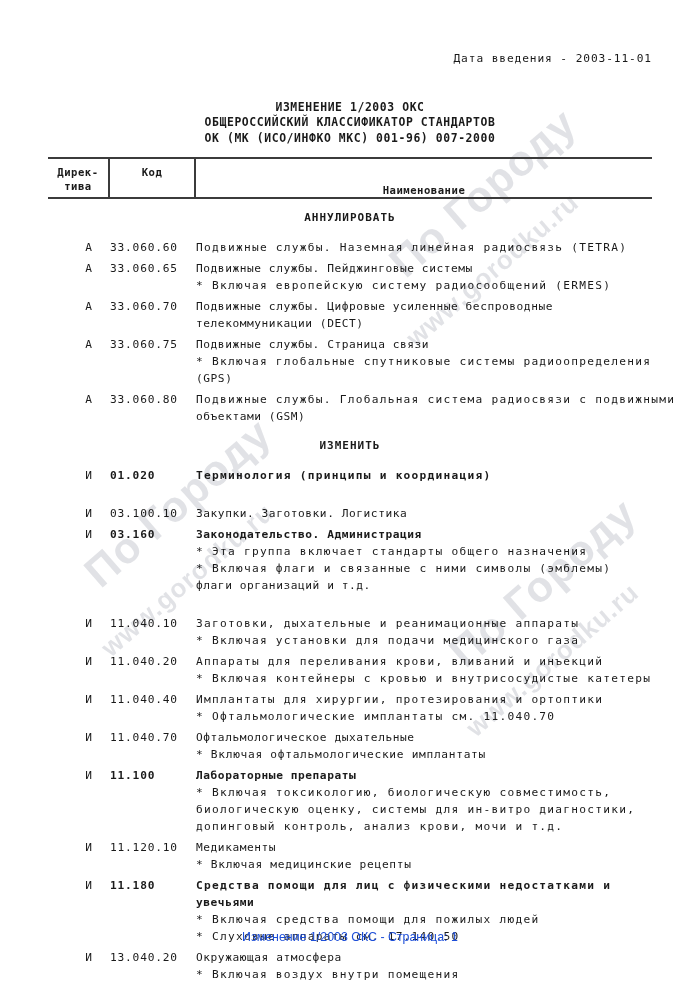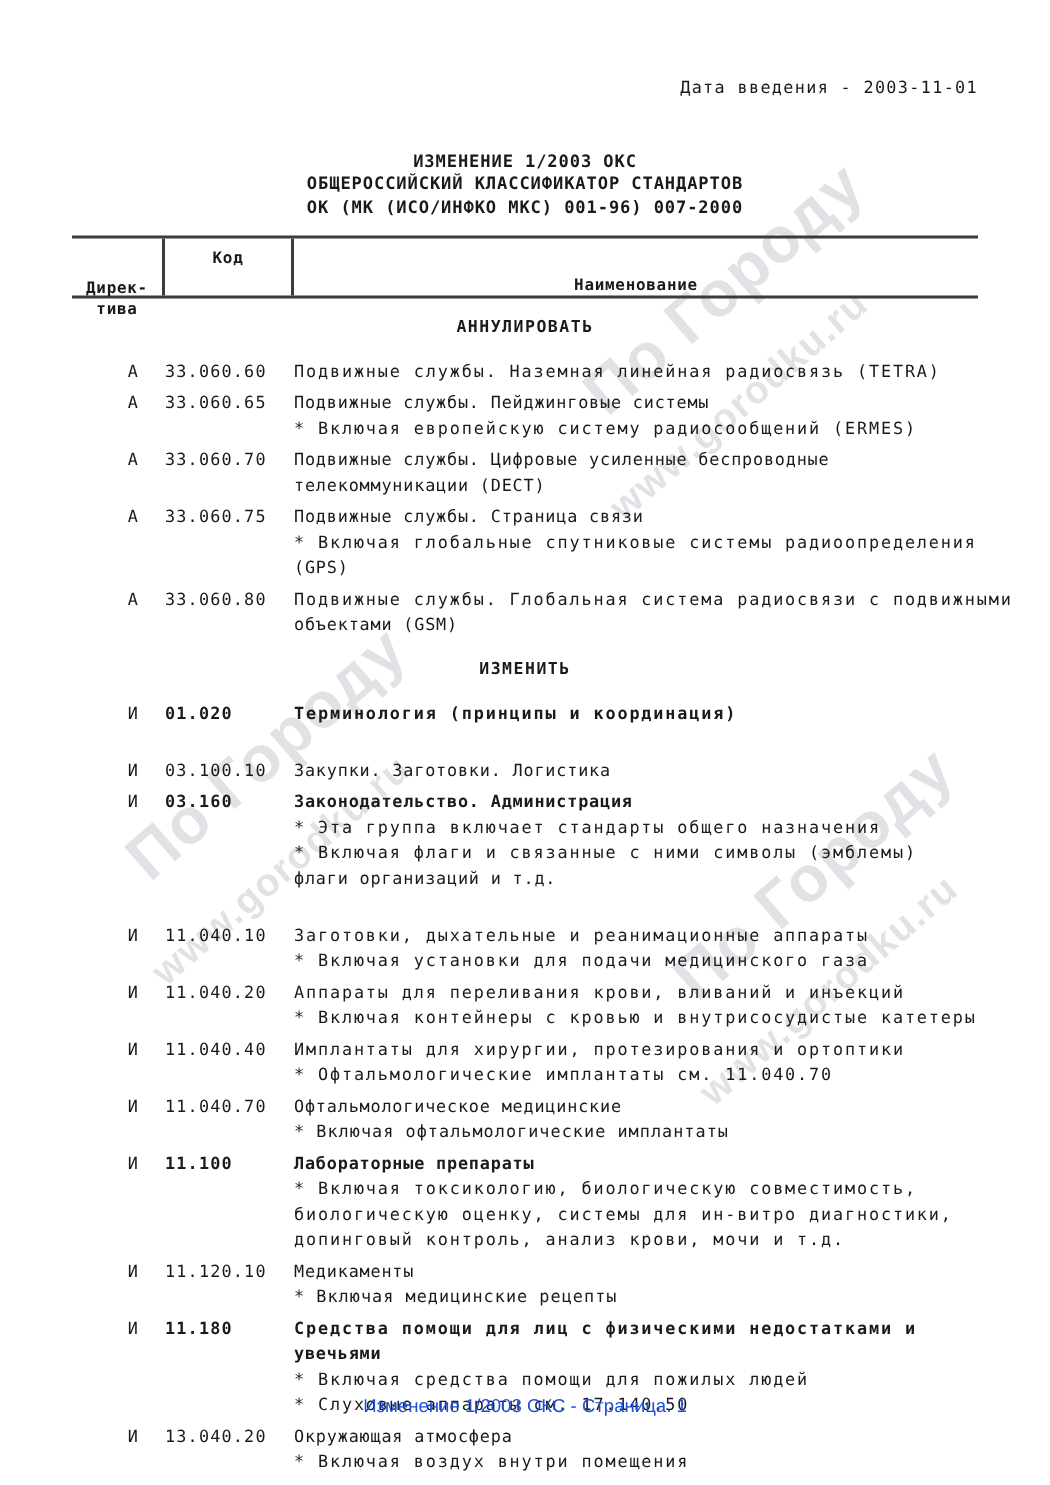--- a/index.html
+++ b/index.html
@@ -90,21 +90,21 @@
 
   .th {
     position: absolute;
     font-weight: 700;
     font-size: 10.6px;
     letter-spacing: .5px;
     text-align: center;
     line-height: 14px;
     top: 6px;
   }
-  .th-directive { left: 0; width: 60px; margin-top: 20px; }
+  .th-directive { left: 0; width: 60px; }
   .th-code      { left: 62px; width: 84px; }
   .th-name      { left: 148px; width: 456px; top: 24px; }
 
   
   .section-head {
     position: absolute;
     left: 48px;
     width: 604px;
     text-align: center;
     font-weight: 700;
@@ -278,21 +278,21 @@
         <span class="c-code">11.040.40</span>
         <span class="c-name">
           <span class="ln wide">Имплантаты для хирургии, протезирования и ортоптики</span>
           <span class="ln wide note">* Офтальмологические имплантаты см. 11.040.70</span>
         </span>
       </div>
       <div class="row" style="top: 729px;">
         <span class="c-dir">И</span>
         <span class="c-code">11.040.70</span>
         <span class="c-name">
-          <span class="ln">Офтальмологическое медицинские</span>
+          <span class="ln">Офтальмологическое дыхательные</span>
           <span class="ln note">* Включая офтальмологические имплантаты</span>
         </span>
       </div>
       <div class="row" style="top: 767px;">
         <span class="c-dir">И</span>
         <span class="c-code bold">11.100</span>
         <span class="c-name">
           <span class="ln bold">Лабораторные препараты</span>
           <span class="ln wide note">* Включая токсикологию, биологическую совместимость,</span>
           <span class="ln wide">биологическую оценку, системы для ин-витро диагностики,</span>

